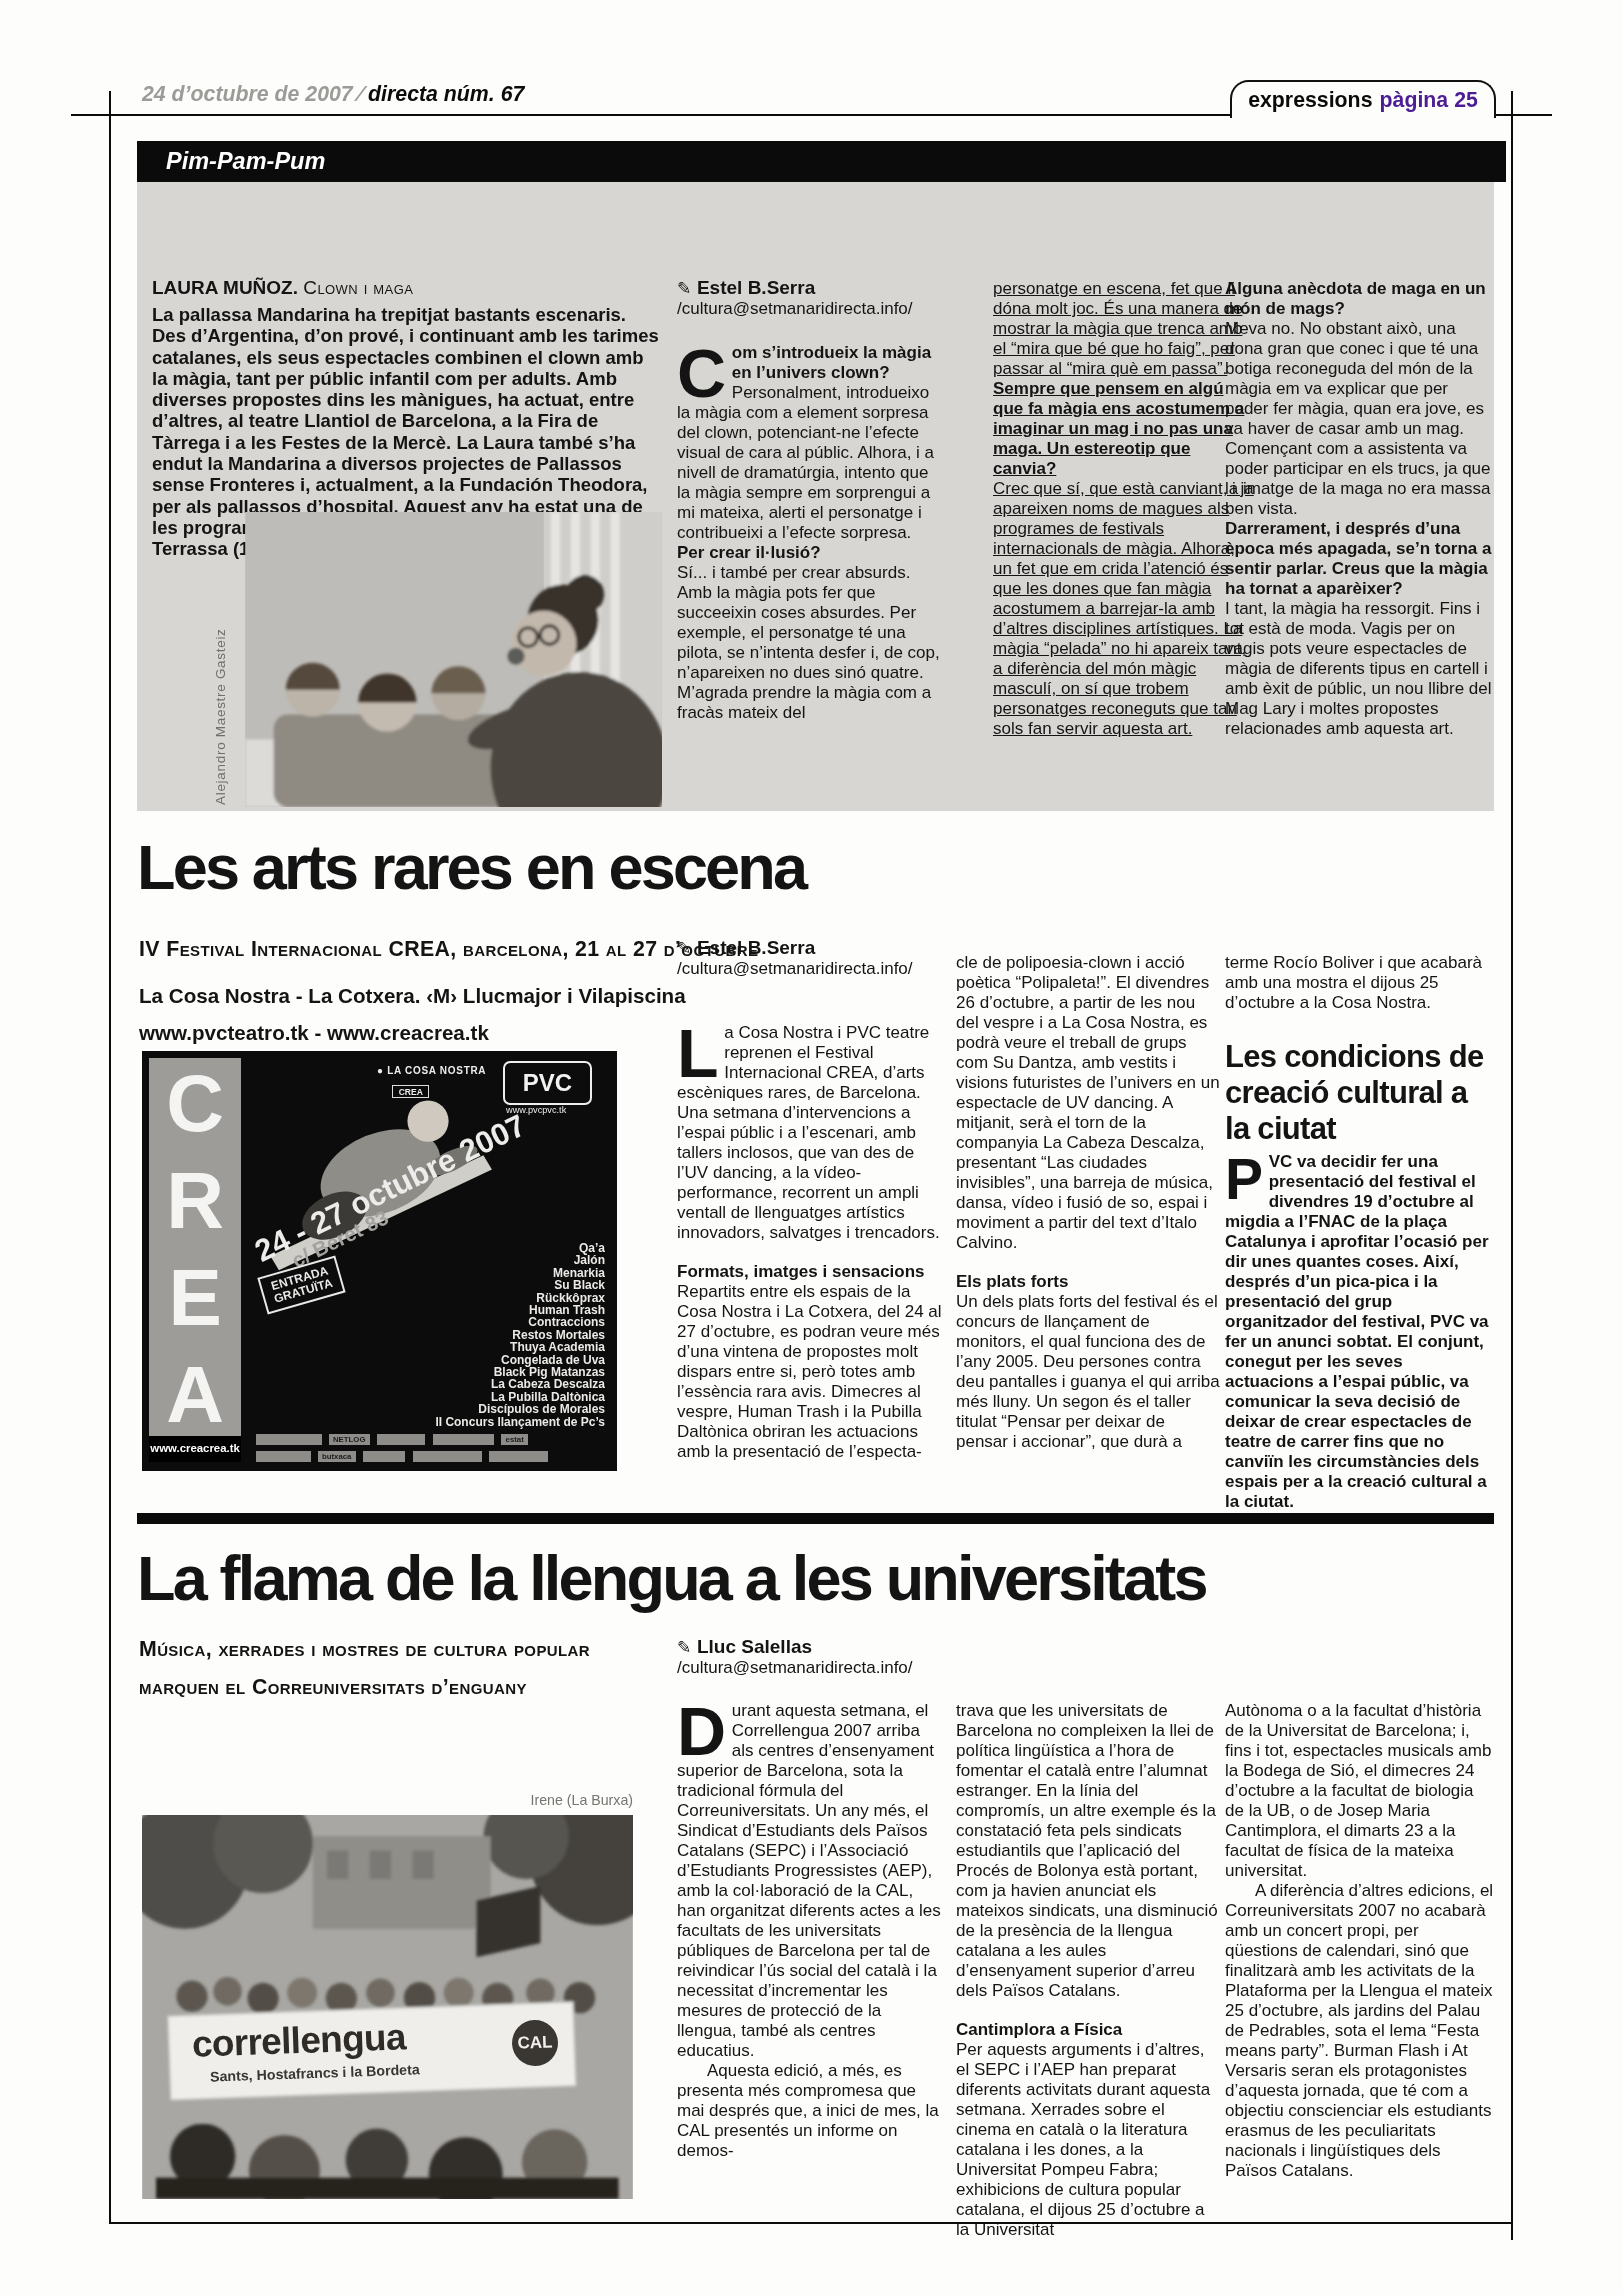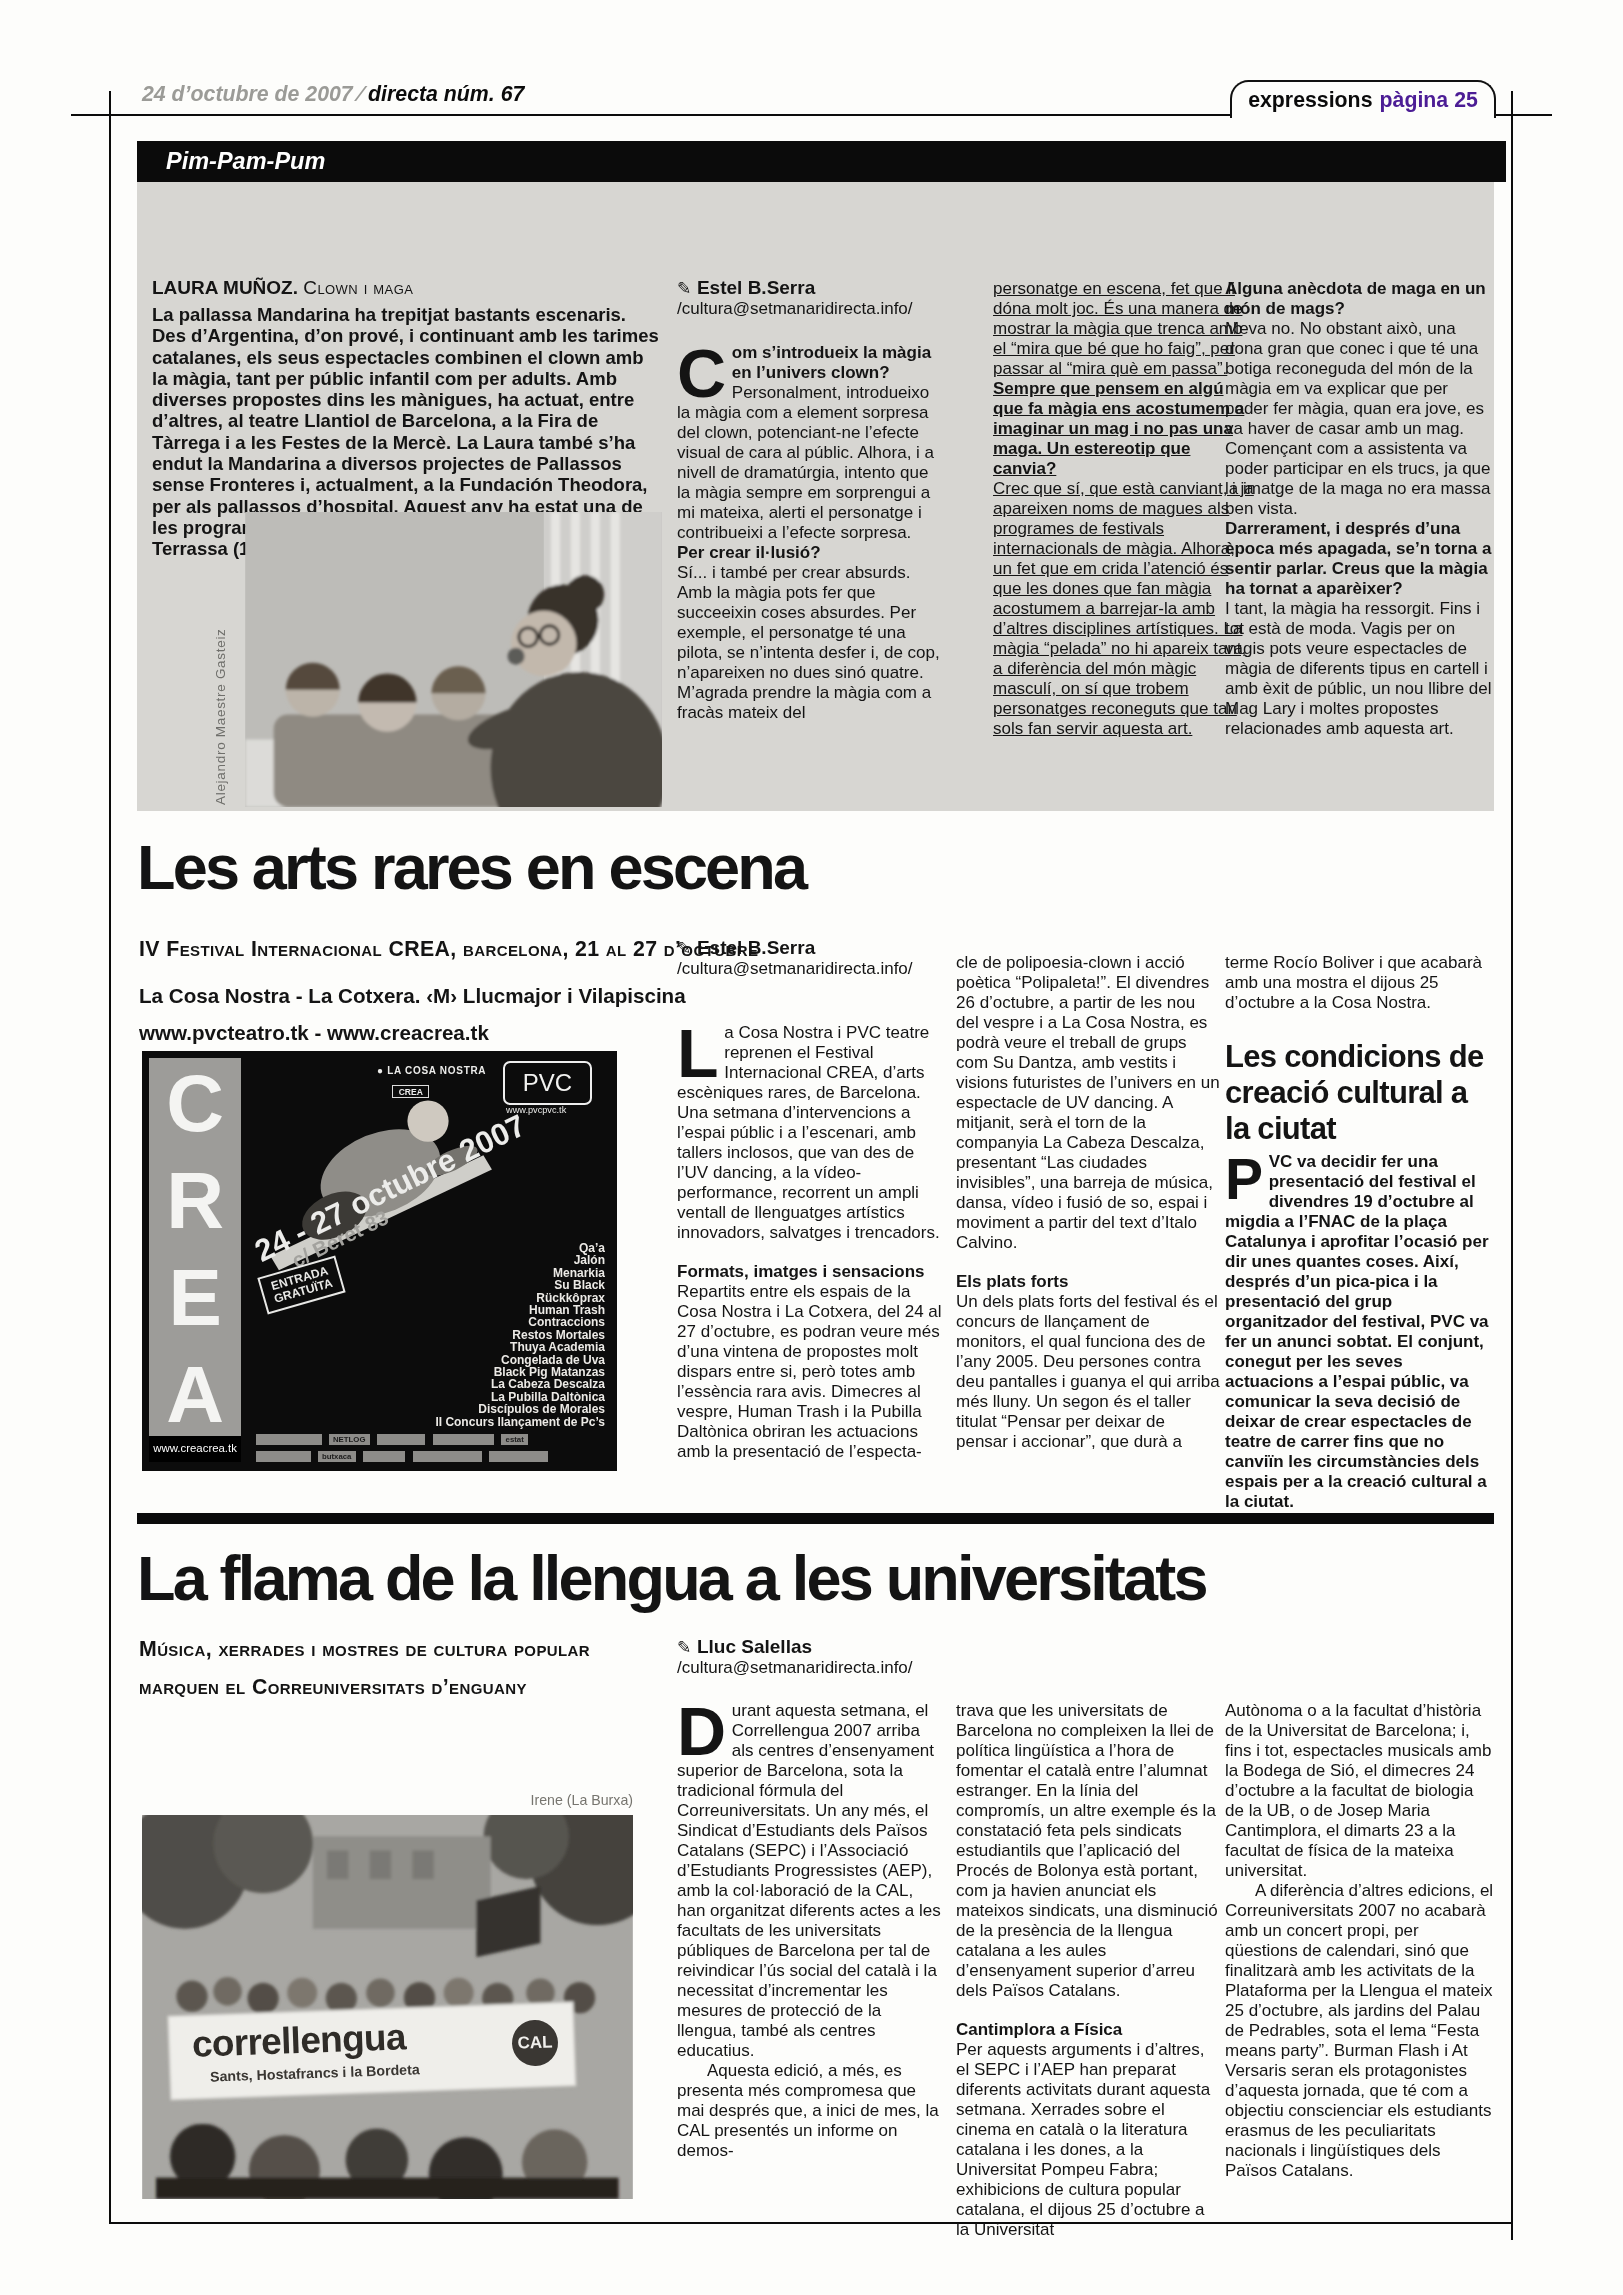--- a/index.html
+++ b/index.html
@@ -36,23 +36,23 @@
   .subbig{font-size:31px;line-height:36px;font-weight:bold;letter-spacing:-0.7px;}
   .boldcol{font-weight:bold;}
   .indent{text-indent:30px;}
   .vcredit{writing-mode:vertical-rl;transform:rotate(180deg);font-size:13.5px;color:#6f6f6b;
            letter-spacing:0.7px;white-space:nowrap;}
   .caption{font-size:14.2px;color:#77756f;text-align:right;}
   
   .poster{background:#0c0c0c;}
   .pstrip{background:#9d9c99;display:flex;flex-direction:column;align-items:center;justify-content:space-between;padding:4.3px 0;}
   .pletter{color:#f4f4f2;font-weight:bold;font-size:80px;line-height:84px;}
-  .purl{background:#000;color:#fff;font-size:11.4px;font-weight:normal;text-align:center;line-height:25.6px;}
+  .purl{background:#000;color:#fff;font-size:11.4px;font-weight:bold;text-align:center;line-height:25.6px;}
   .pwhite{color:#ececea;}
-  .pvcbox{border:2.1px solid #eee;border-radius:7.1px;color:#f2f2f0;font-weight:normal;font-size:24px;
+  .pvcbox{border:2.1px solid #eee;border-radius:7.1px;color:#f2f2f0;font-weight:bold;font-size:24px;
           display:flex;align-items:center;justify-content:center;}
   .lineup{text-align:right;color:#eceae6;font-weight:bold;font-size:12px;line-height:12.4px;}
   .stamp{border:2.1px solid #e8e8e6;color:#e8e8e6;font-weight:bold;font-size:12px;line-height:13.5px;
          text-align:center;padding:3.6px 8.5px;}
   .sprow{display:flex;gap:7.1px;align-items:center;}
   .spbox{background:#8d8c89;height:10.7px;flex:0 0 auto;color:#1c1c1c;font-size:7.8px;font-weight:bold;
          display:flex;align-items:center;justify-content:center;padding:0 4.3px;}
   
   .bannertext{font-weight:bold;color:#2f2c28;font-size:37px;letter-spacing:-0.7px;transform:rotate(-2deg);white-space:nowrap;}
   .bannersub{font-weight:bold;color:#3a3733;font-size:14.2px;transform:rotate(-2deg);white-space:nowrap;}

